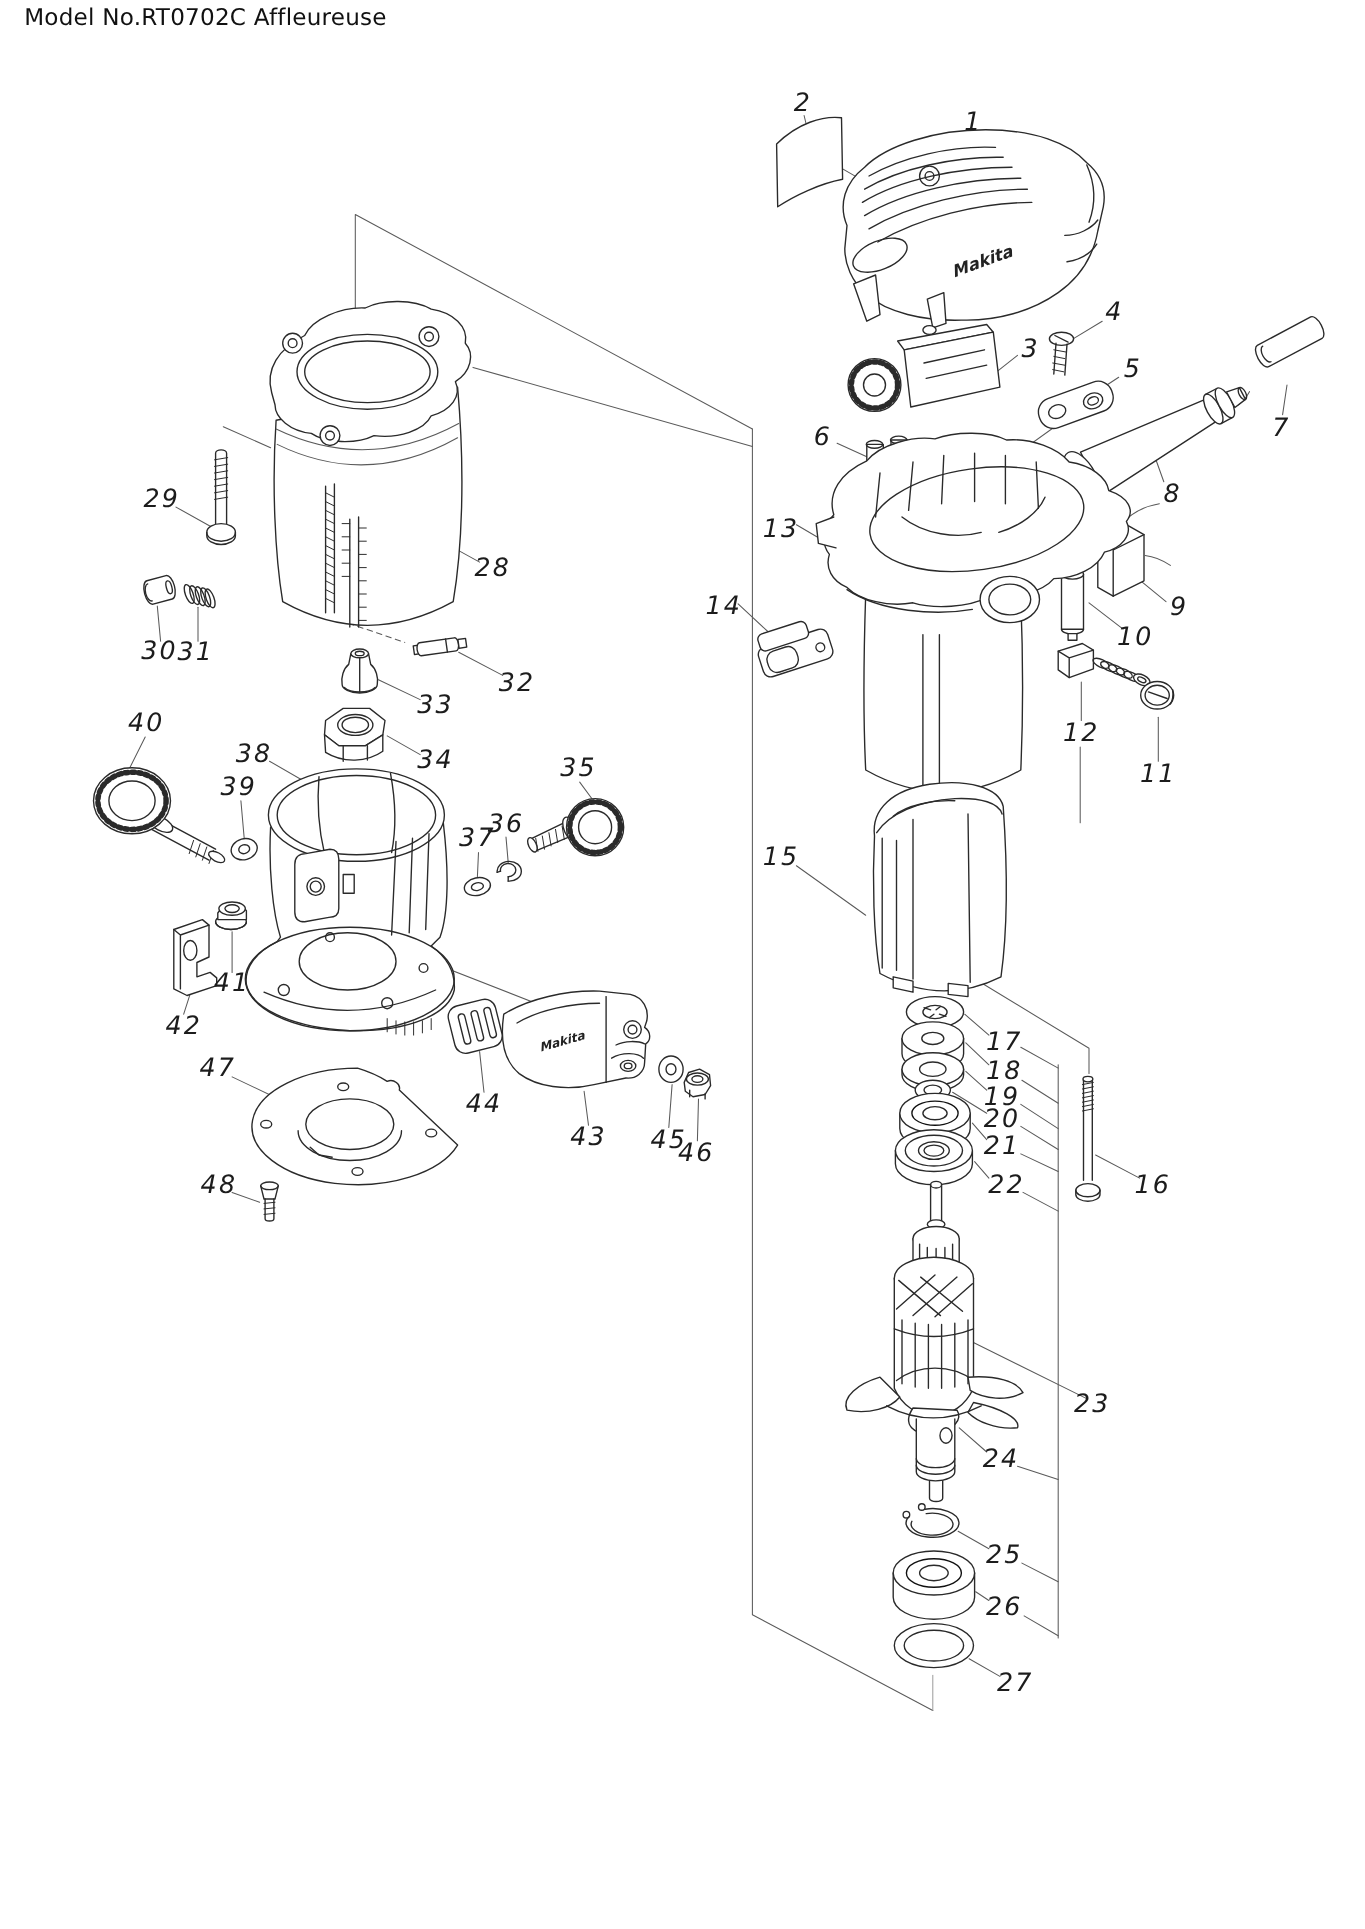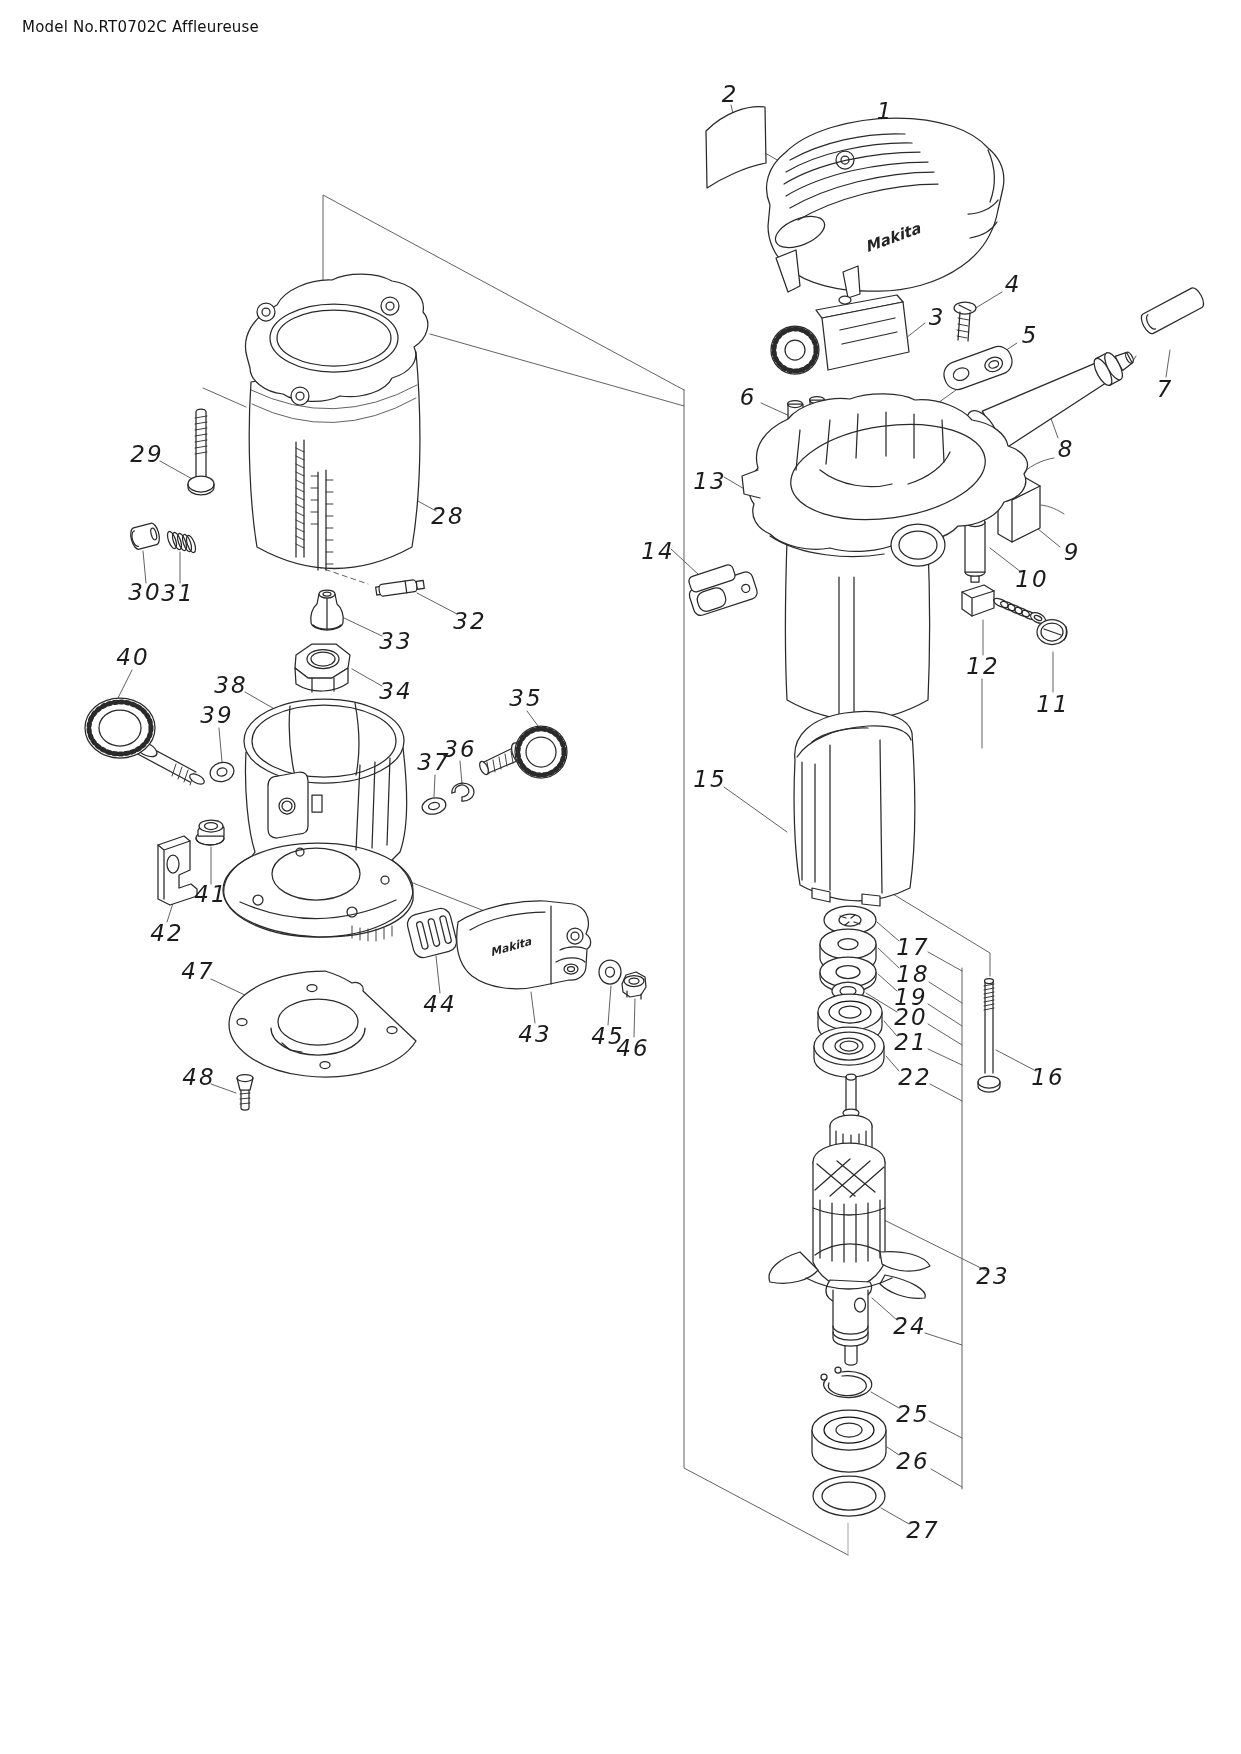--- a/index.html
+++ b/index.html
@@ -1,18 +1,18 @@
 <!DOCTYPE html>
 <html><head>
 <meta charset="utf-8">
 <style>
   html,body{margin:0;padding:0;background:#fff;}
   .canvas{position:relative;width:1241px;height:1754px;background:#ffffff;overflow:hidden;
           font-family:"DejaVu Sans",sans-serif;}
-  .title{position:absolute;left:22px;top:18px;font-size:15px;color:#111;letter-spacing:.2px;}
+  .title{position:absolute;left:22px;top:4px;font-size:21px;color:#111;letter-spacing:.2px;}
   svg{position:absolute;left:0;top:0;}
   #art path,#art line,#art ellipse,#art circle,#art rect,#art polyline{
     fill:none;stroke:#2a2a2a;stroke-width:1.25;stroke-linecap:round;stroke-linejoin:round;}
   #art .fw{fill:#ffffff;}
   #art .thin{stroke:#5a5a5a;stroke-width:.95;}
   #art .dash{stroke-dasharray:5 4;}
   #art .lite{stroke:#9a9a9a;stroke-width:.9;}
   #art .blkring{stroke:#101010;}
   #art .knurl{stroke-width:5;stroke-dasharray:2.5 3.6;}
   #art .hatch{stroke-width:.9;}

